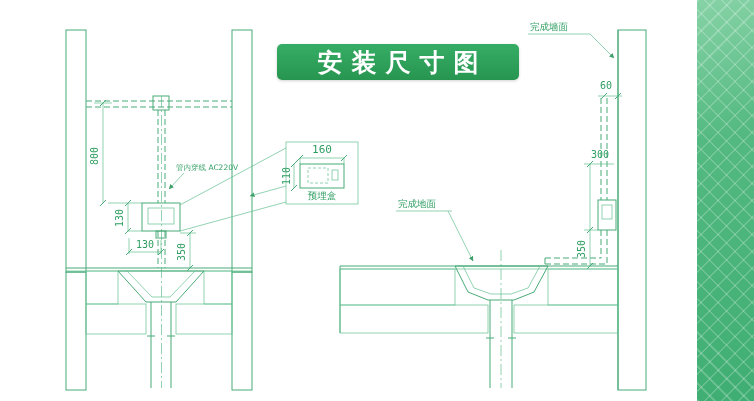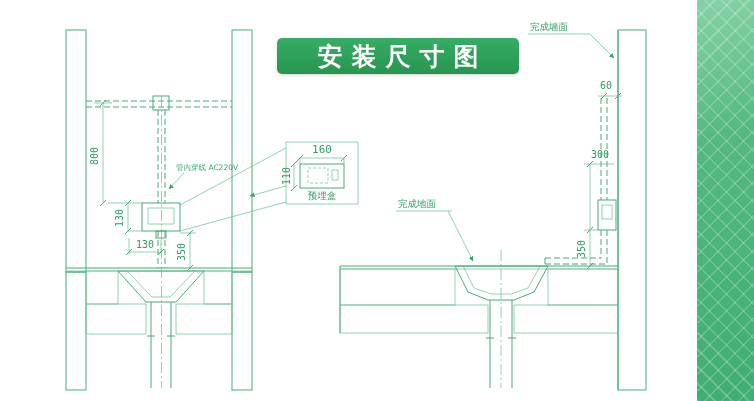--- a/index.html
+++ b/index.html
@@ -2,21 +2,21 @@
 <html><head>
 <meta charset="utf-8">
 <style>
   html,body { margin:0; padding:0; background:#fff; }
   .stage {
     position:relative; width:754px; height:401px; background:#fff; overflow:hidden;
     font-family:"DejaVu Sans", sans-serif;
   }
   
   .banner {
-    position:absolute; left:277px; top:38px; width:242px; height:36px;
+    position:absolute; left:277px; top:44px; width:242px; height:36px;
     background:linear-gradient(180deg,#36ad66,#27954f);
     border-radius:5px; box-shadow:0 1px 3px rgba(0,0,0,.18);
     display:flex; align-items:center; justify-content:center;
   }
   .banner span {
     color:#ffffff; font-size:25px; font-weight:bold; letter-spacing:9px; padding-left:9px;
     font-family:"DejaVu Sans", sans-serif; white-space:nowrap;
   }
   
   .strip {

